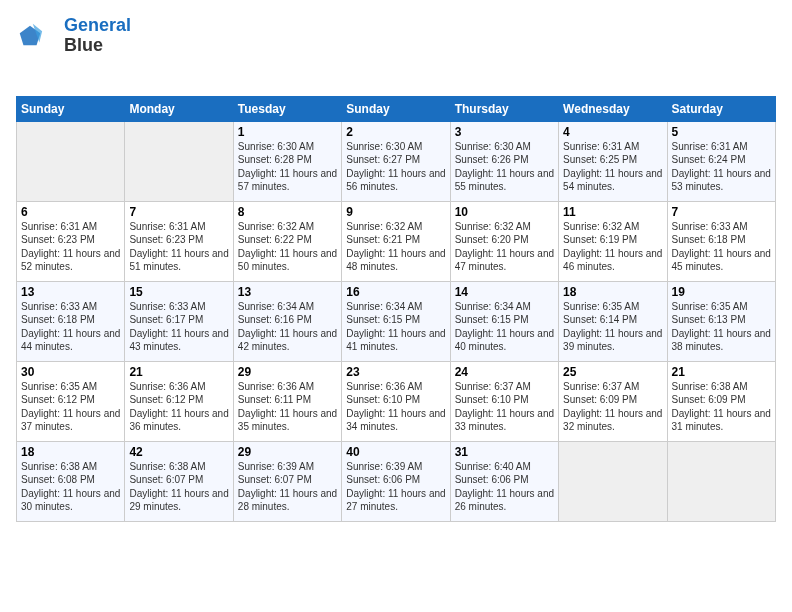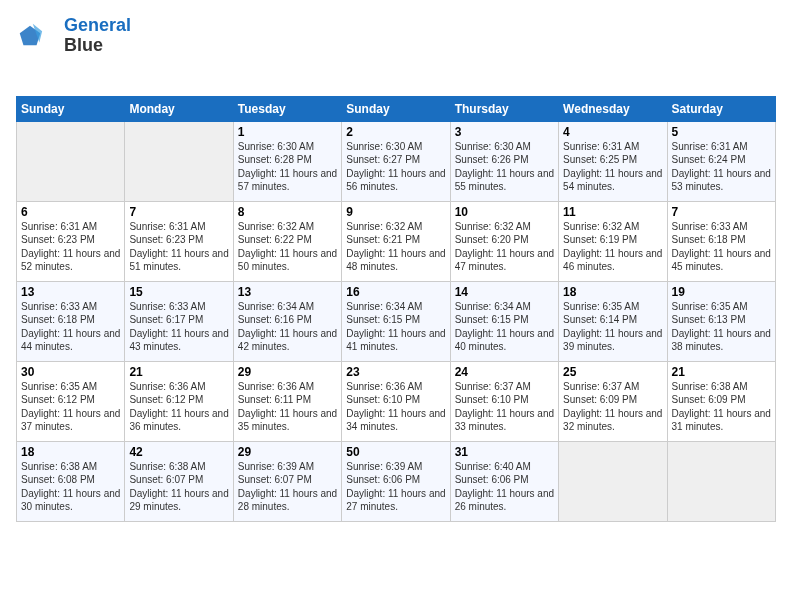--- a/index.html
+++ b/index.html
@@ -236,21 +236,21 @@
         </td>
         <td>
           <span class="day-num">42</span>
           <div class="day-info">Sunrise: 6:38 AM<br>Sunset: 6:07 PM<br>Daylight: 11 hours and 29 minutes.</div>
         </td>
         <td>
           <span class="day-num">29</span>
           <div class="day-info">Sunrise: 6:39 AM<br>Sunset: 6:07 PM<br>Daylight: 11 hours and 28 minutes.</div>
         </td>
         <td>
-          <span class="day-num">50</span>
+          <span class="day-num">40</span>
           <div class="day-info">Sunrise: 6:39 AM<br>Sunset: 6:06 PM<br>Daylight: 11 hours and 27 minutes.</div>
         </td>
         <td>
           <span class="day-num">31</span>
           <div class="day-info">Sunrise: 6:40 AM<br>Sunset: 6:06 PM<br>Daylight: 11 hours and 26 minutes.</div>
         </td>
         <td class="empty"></td>
         <td class="empty"></td>
       </tr>
     </tbody>

